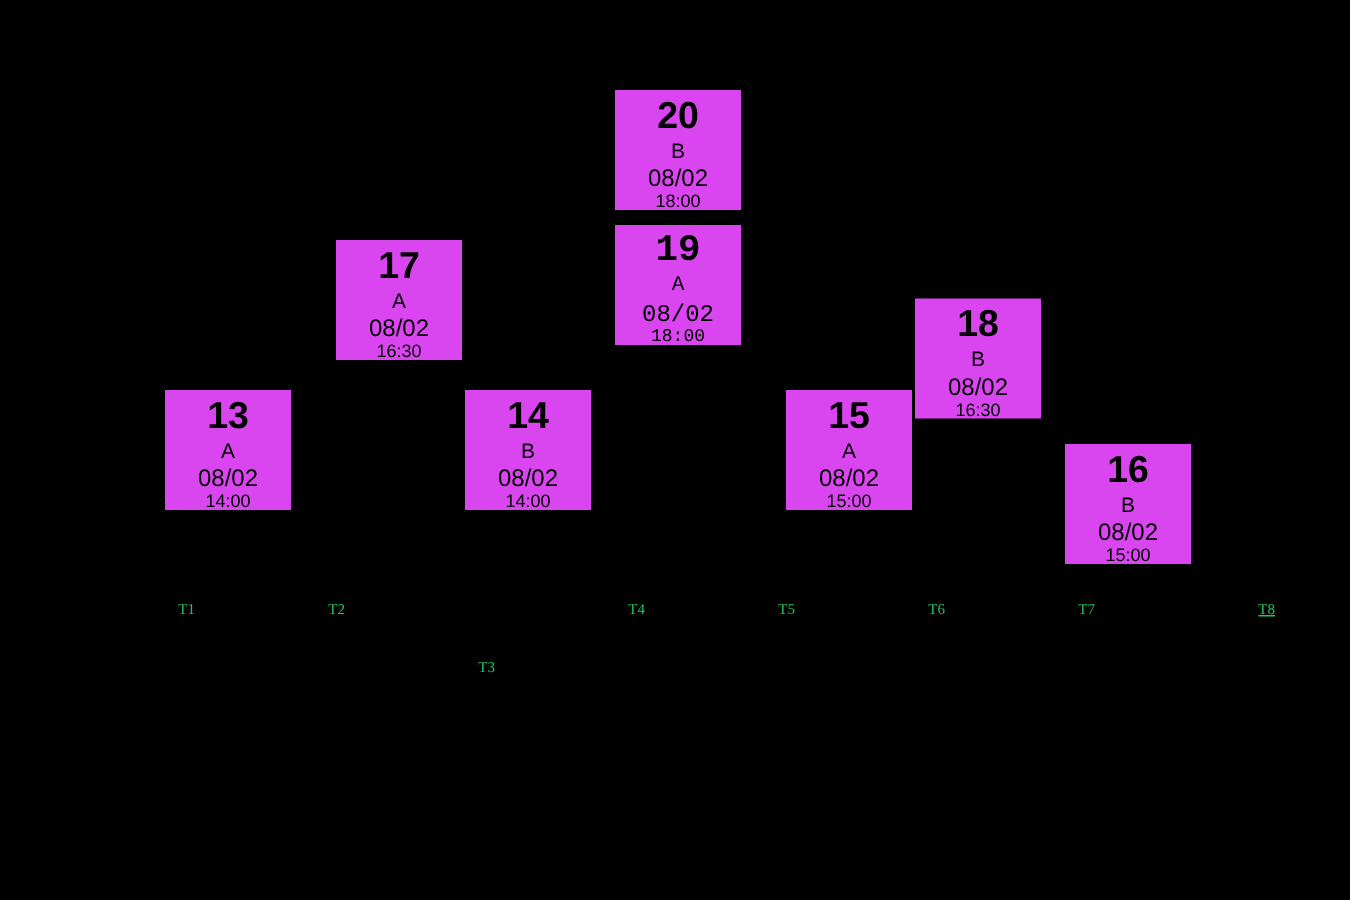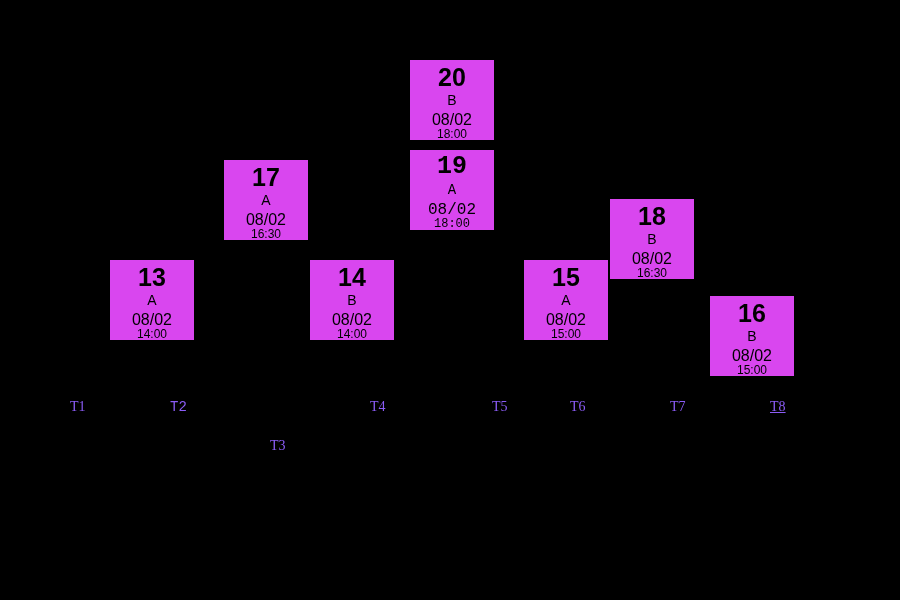--- a/index.html
+++ b/index.html
@@ -42,44 +42,44 @@
   }
   .match .time {
     font-size: 12px;
     line-height: 12px;
     margin-top: 2px;
   }
   .team {
     position: absolute;
     width: 60px;
     top: 398px;
-    color: #8b5cf6;
+    color: #22c55e;
     font-family: "Liberation Serif", "DejaVu Serif", serif;
-    font-size: 14px;
+    font-size: 10px;
     line-height: 18px;
-    text-align: left;
+    text-align: right;
   }
   
   .pos-13 { left: 110px; top: 260px; }
   .pos-14 { left: 310px; top: 260px; }
   .pos-15 { left: 524px; top: 260px; }
   .pos-16 { left: 710px; top: 260px; margin-top: 36px; }
   .pos-17 { left: 224px; top: 160px; }
   .pos-18 { left: 610px; top: 160px; margin-top: 39px; }
   .pos-19 { left: 410px; top: 150px; font-family: Liberation Mono, monospace; }
   .pos-20 { left: 410px; top: 60px;  }
   
   .pos-t1 { left: 70px;  }
-  .pos-t2 { left: 170px; font-family: Liberation Mono, monospace; }
+  .pos-t2 { left: 170px; }
   .pos-t3 { left: 270px; margin-top: 39px; }
   .pos-t4 { left: 370px; }
-  .pos-t5 { left: 492px; }
+  .pos-t5 { left: 470px; }
   .pos-t6 { left: 570px; }
   .pos-t7 { left: 670px; }
-  .pos-t8 { left: 770px; text-decoration: underline; }
+  .pos-t8 { left: 790px; text-decoration: underline; }
 </style>
 </head>
 <body>
 
 <div class="stage">
 
   <div class="match pos-13">
     <div class="num">13</div>
     <div class="grp">A</div>
     <div class="date">08/02</div>

